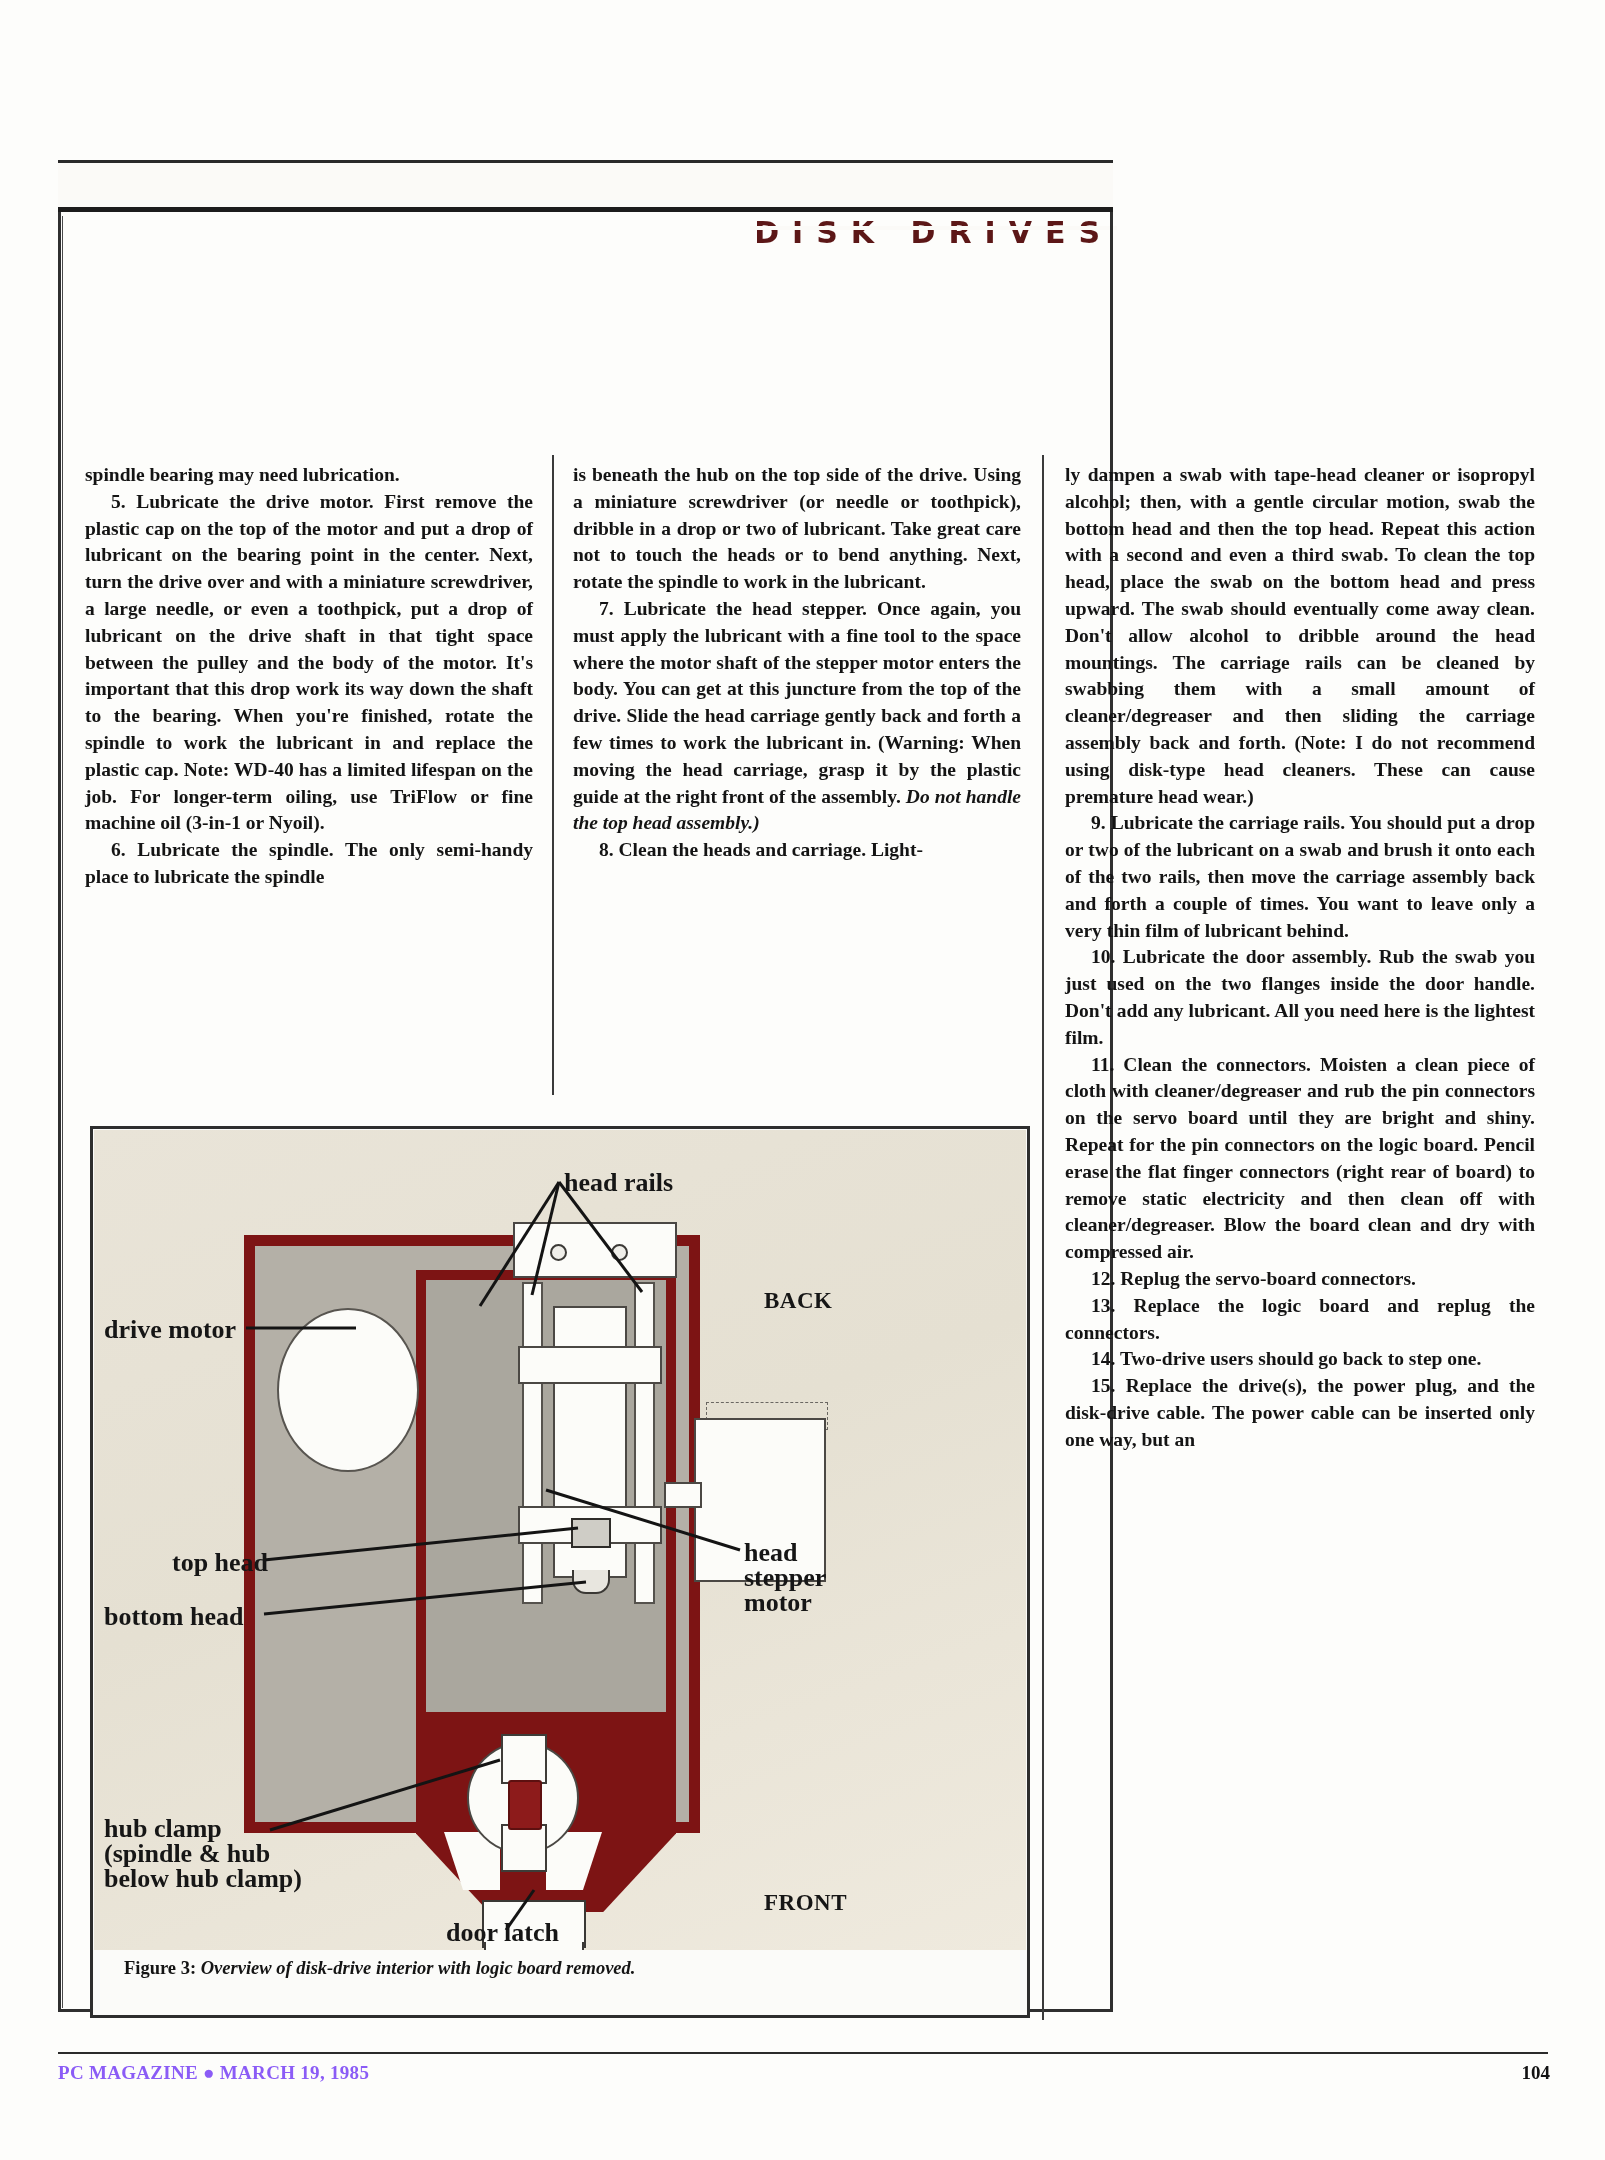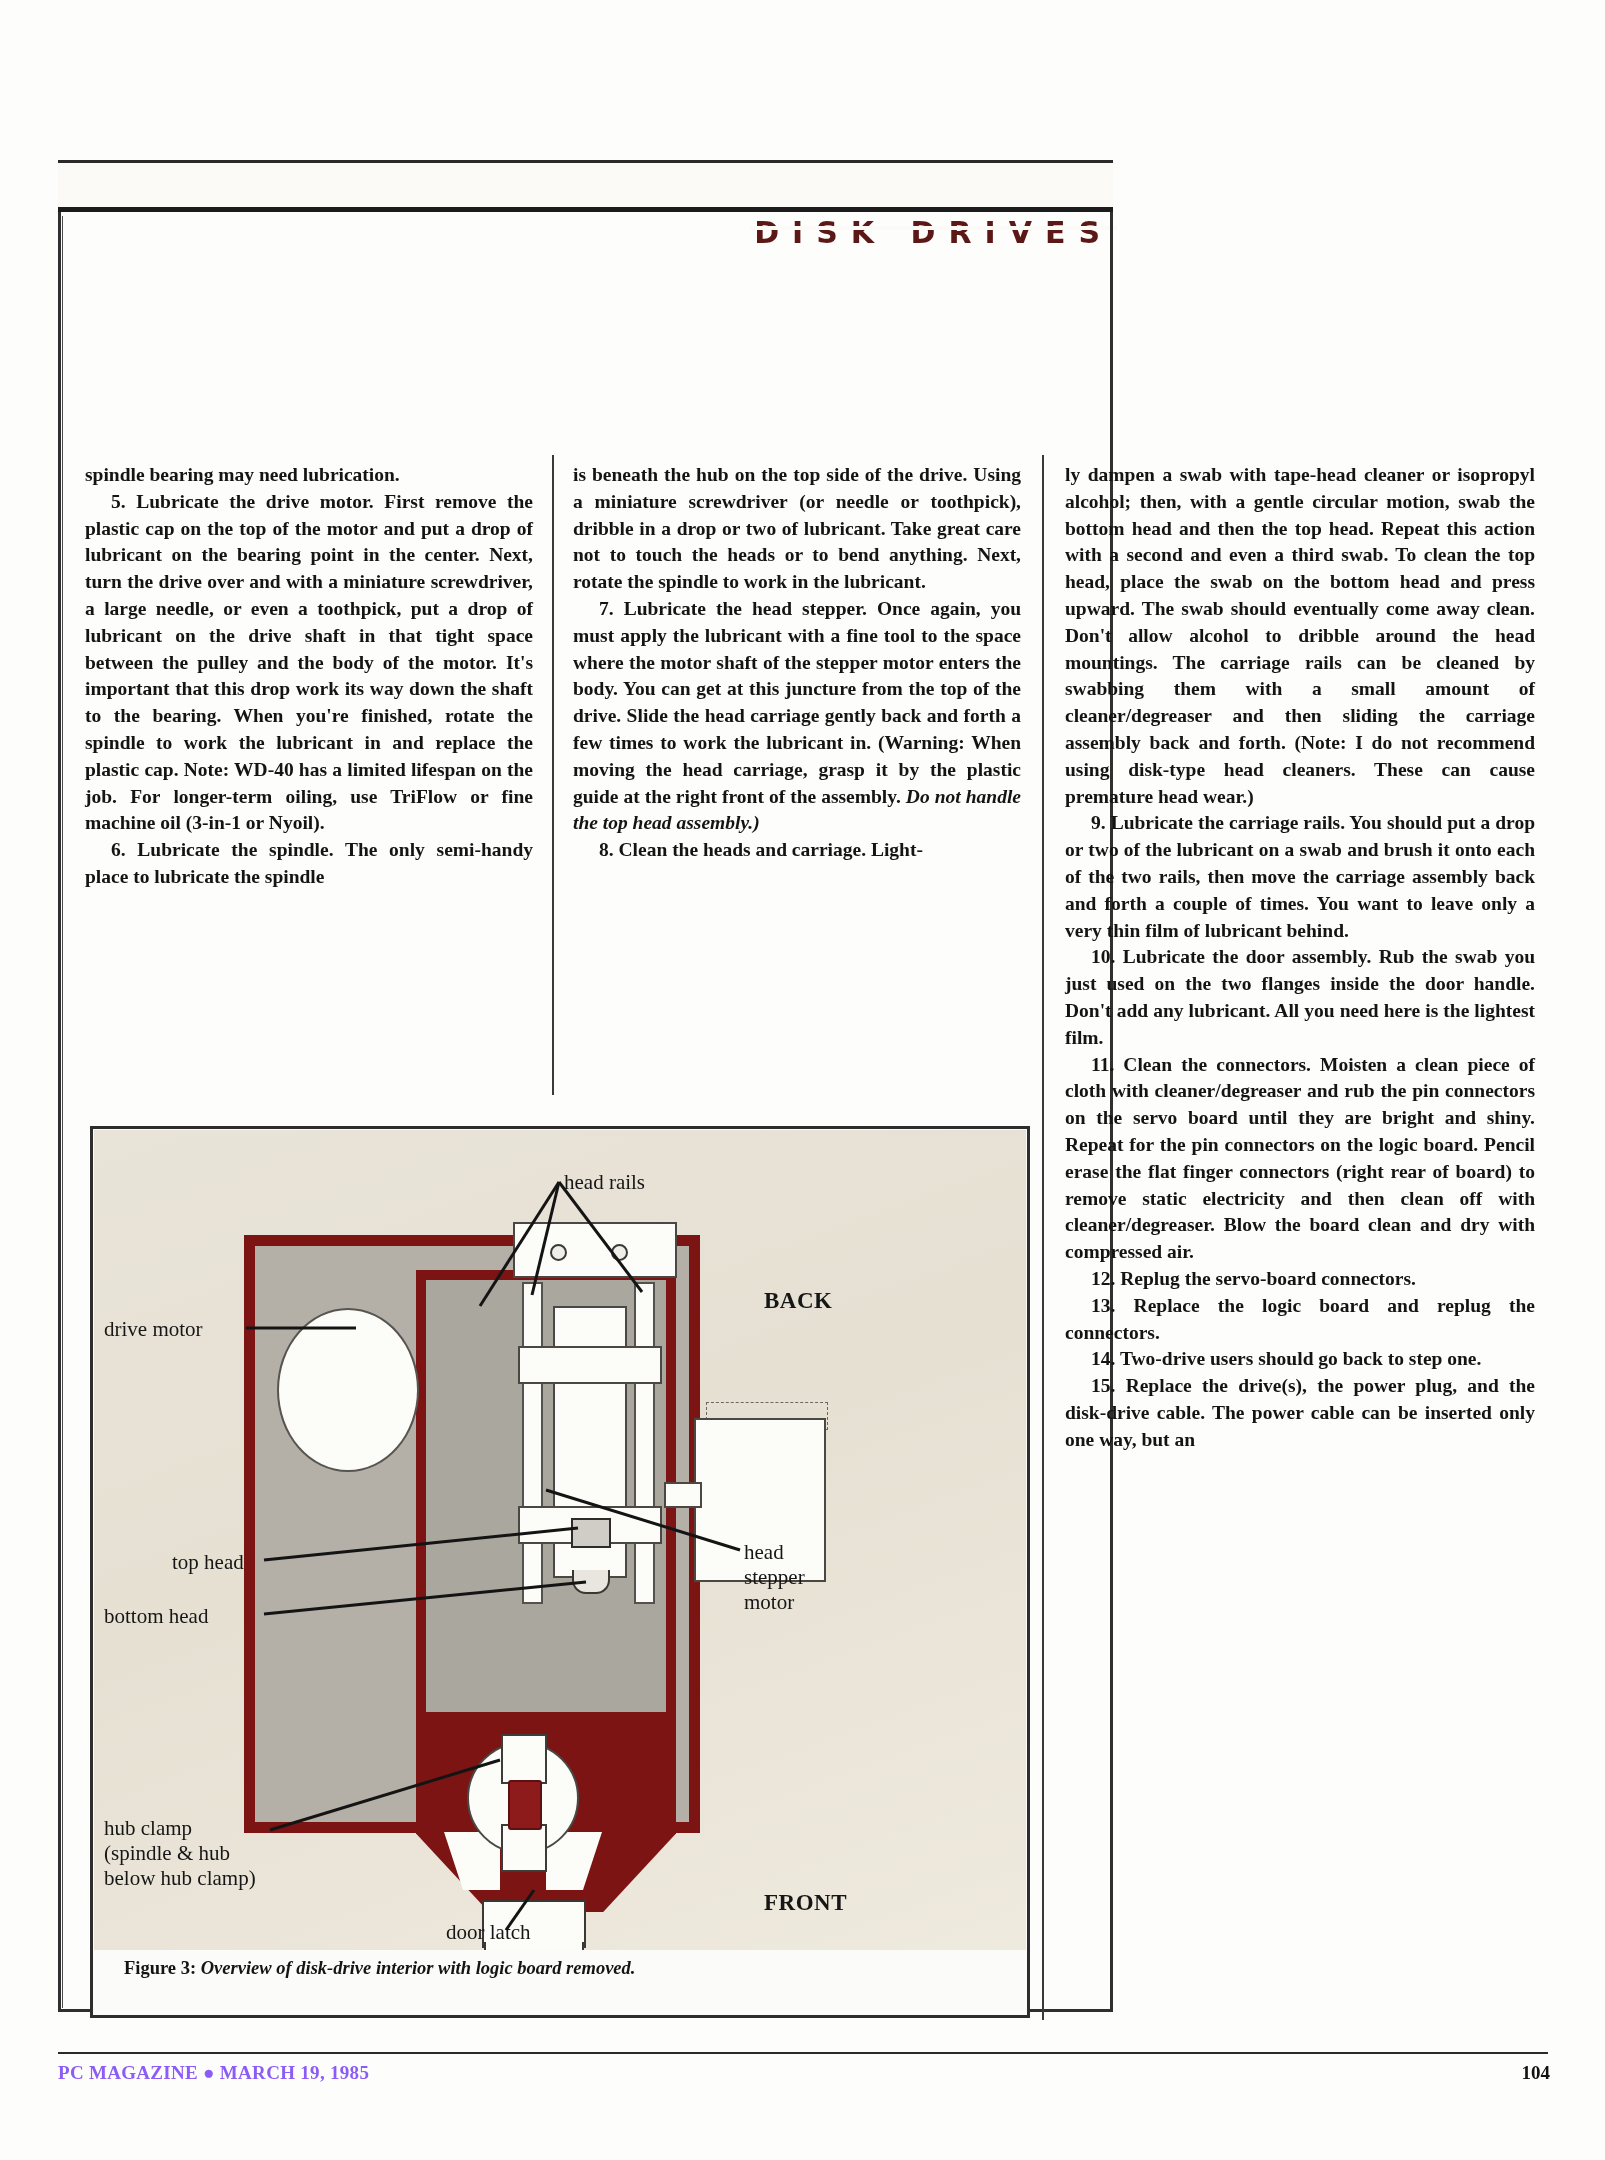--- a/index.html
+++ b/index.html
@@ -381,22 +381,22 @@
     left: 0; top: 0;
     width: 932px;
     height: 820px;
     pointer-events: none;
   }
 
   
   .fig-label {
     position: absolute;
     font-family: "Liberation Serif", serif;
-    font-weight: 400;
-    font-size: 21px;
+    font-weight: 700;
+    font-size: 26px;
     color: #161616;
     line-height: 25px;
     white-space: pre-line;
   }
   #lbl-head-rails   { left: 470px; top: 40px; }
   #lbl-drive-motor  { left: 10px;  top: 187px; }
   #lbl-top-head     { left: 78px;  top: 420px; }
   #lbl-bottom-head  { left: 10px;  top: 474px; }
   #lbl-hub-clamp    { left: 10px;  top: 686px; }
   #lbl-door-latch   { left: 352px; top: 790px; }

